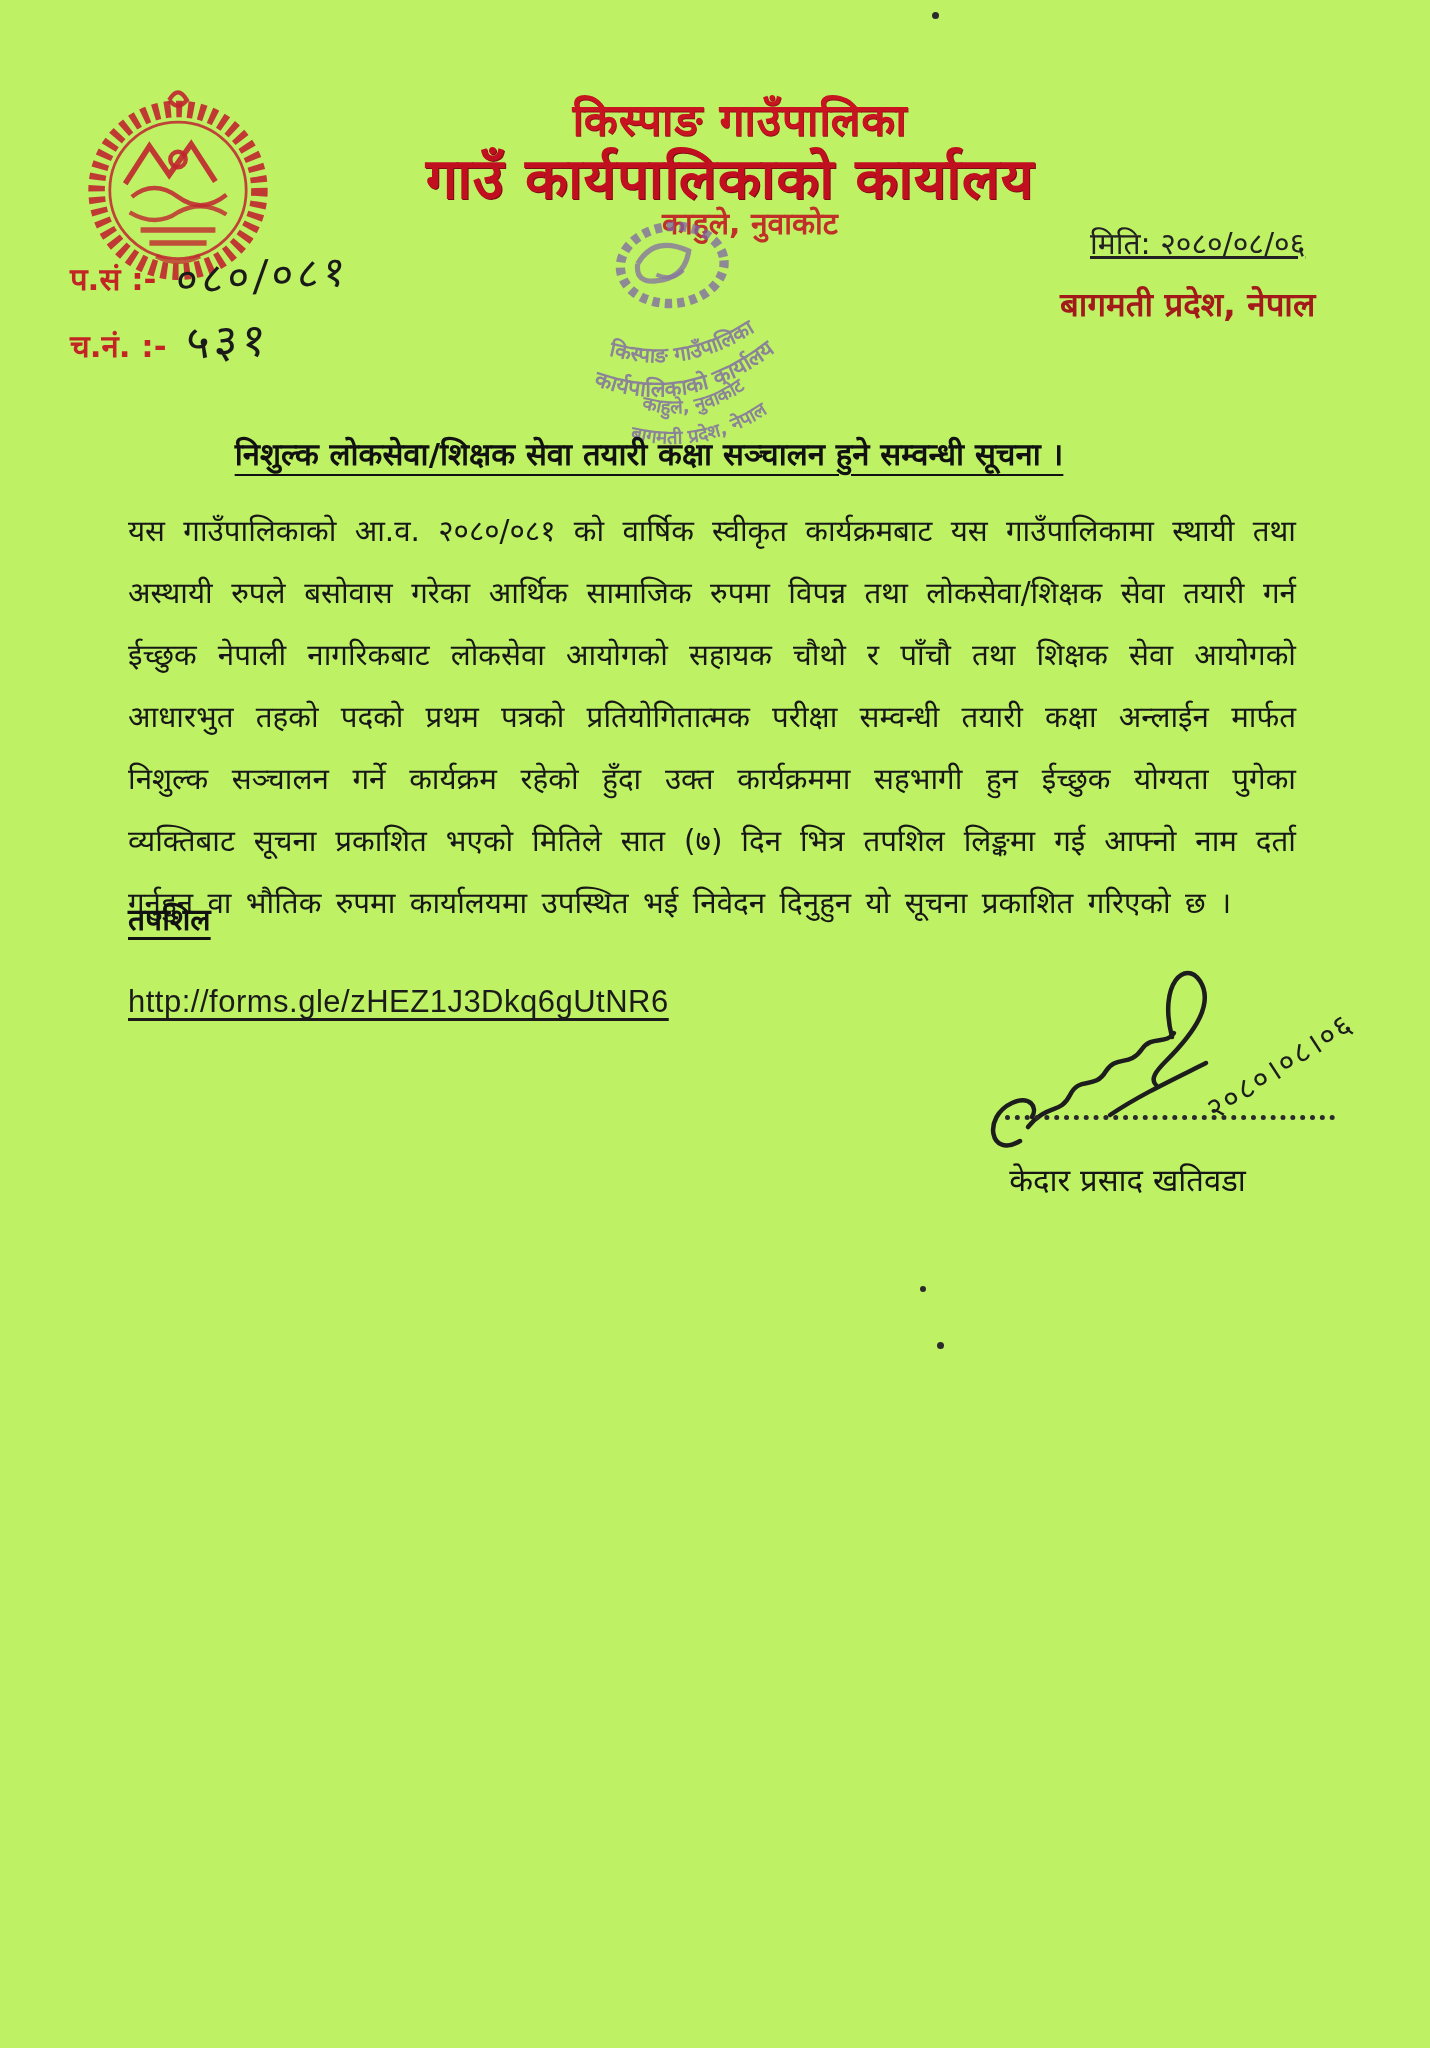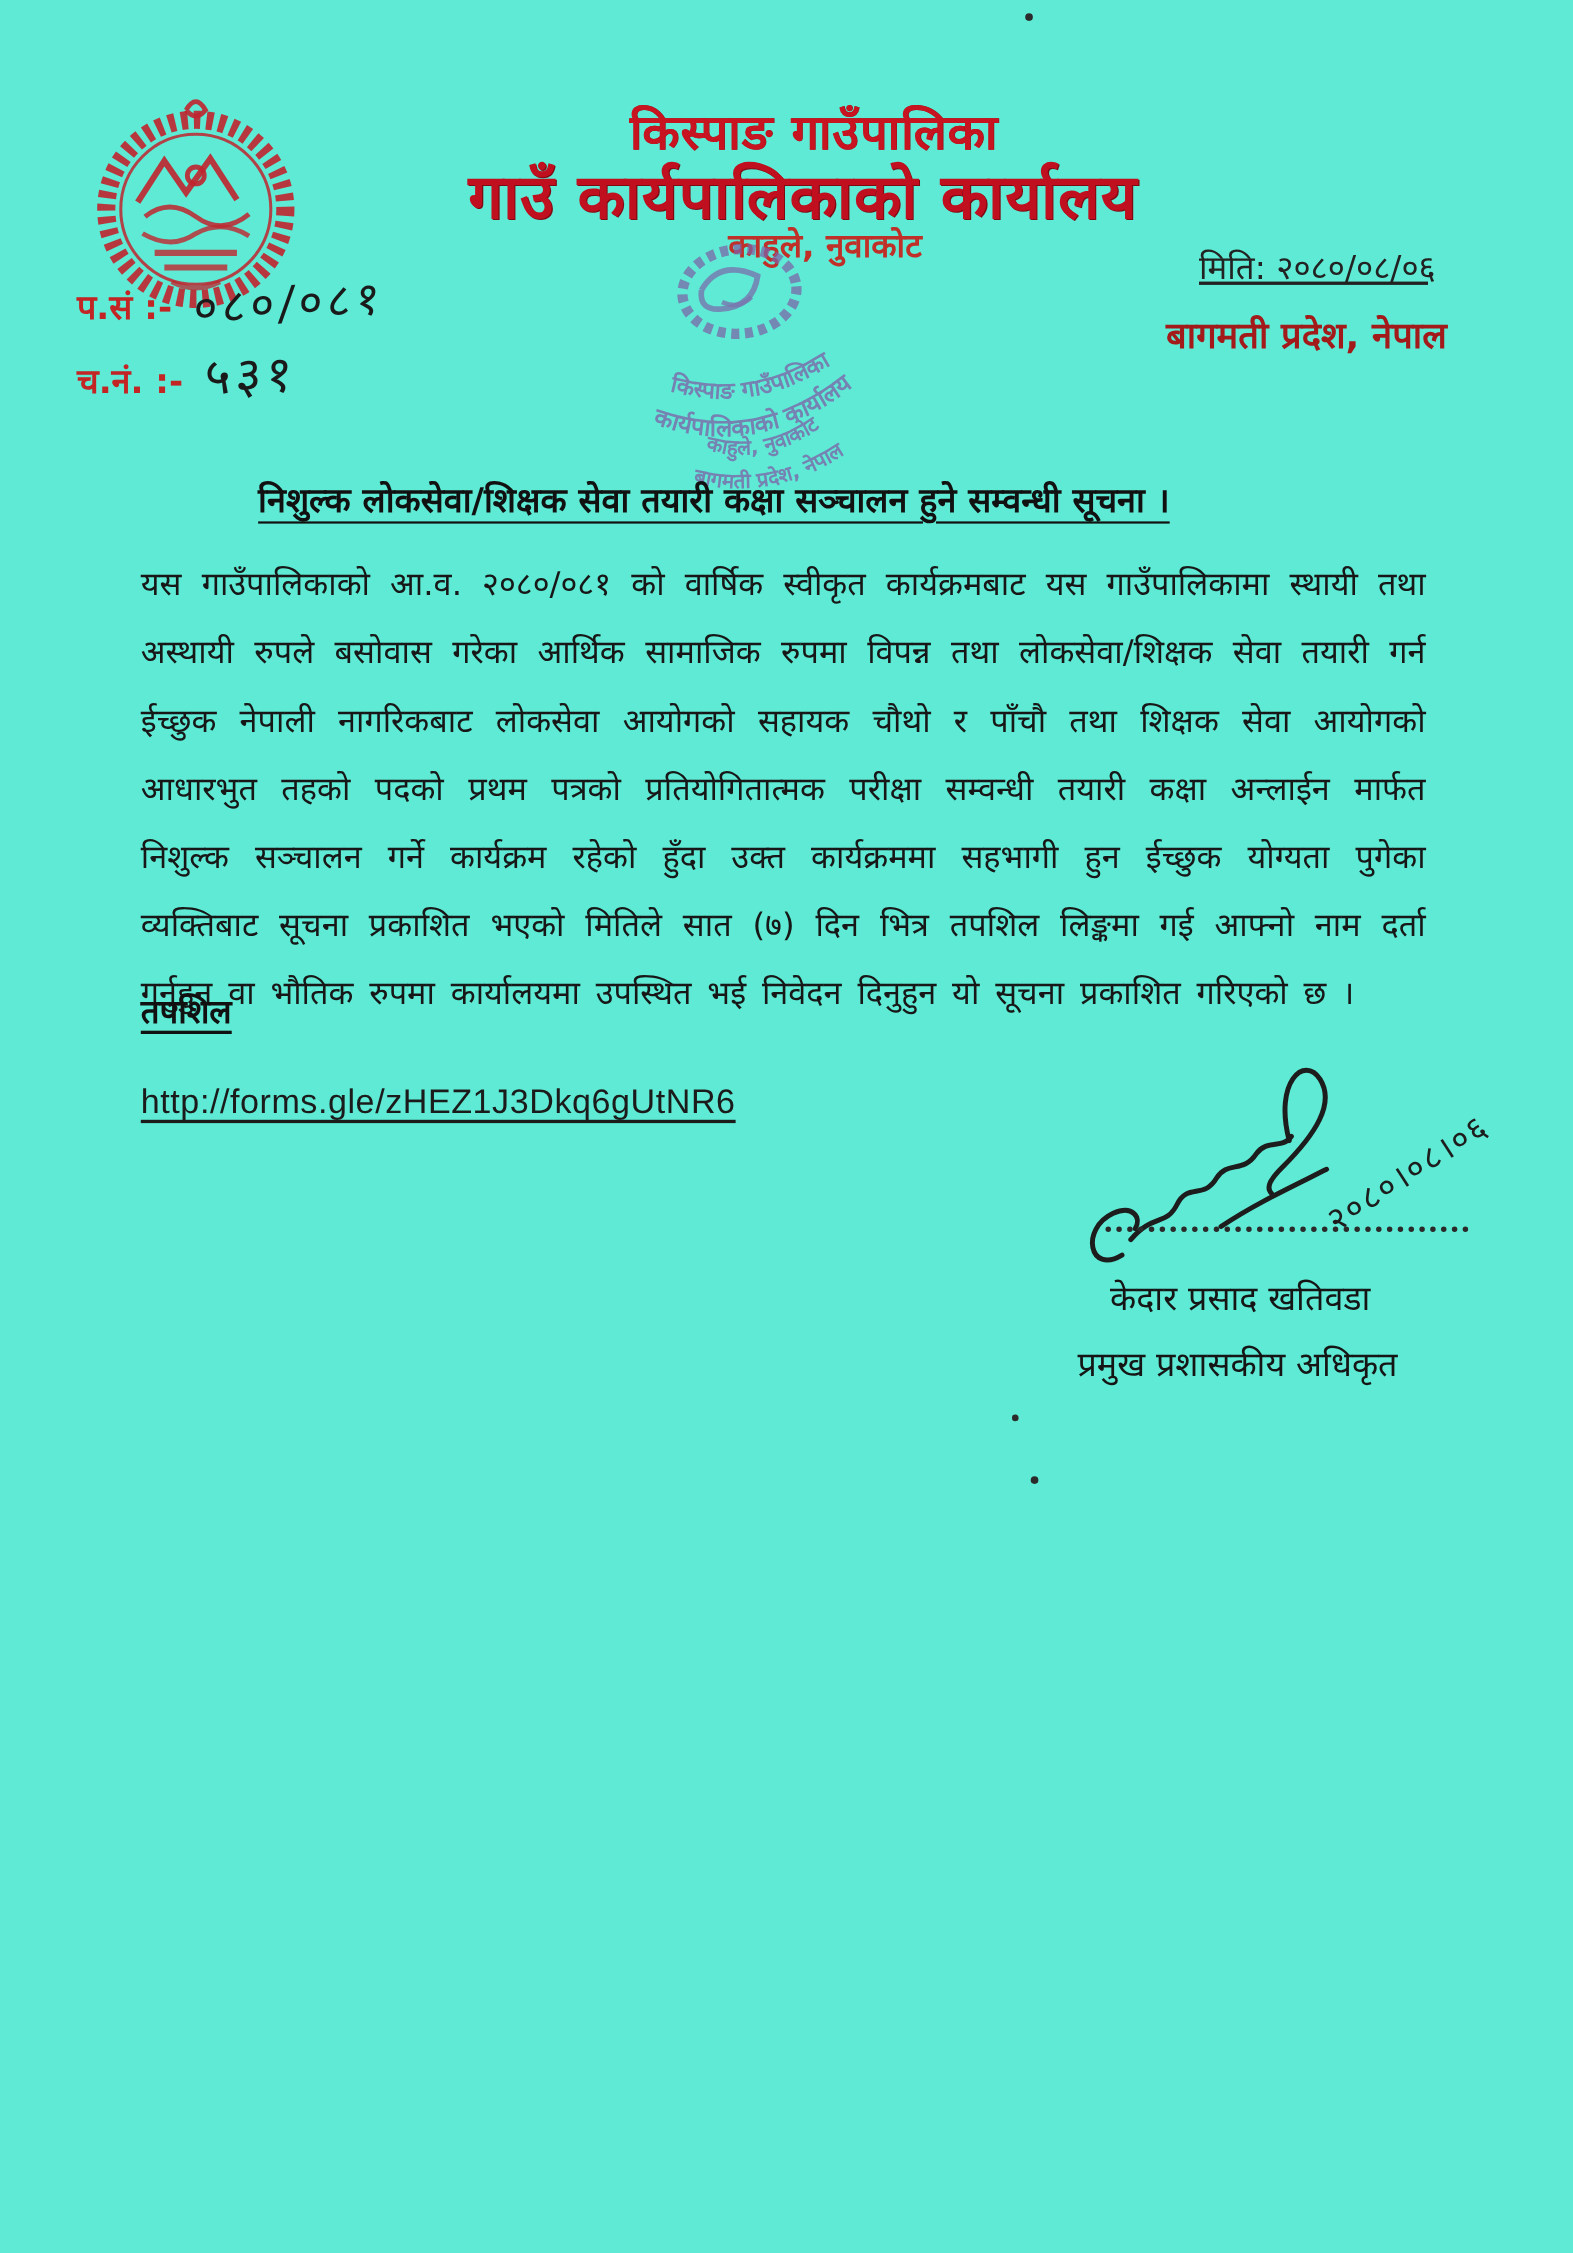--- a/index.html
+++ b/index.html
@@ -1,19 +1,19 @@
 <!DOCTYPE html>
 <html><head>
 <meta charset="utf-8">
 <style>
   html,body{margin:0;padding:0;background:#e8e8e8;}
   .page{
     position:relative;
     width:1430px;height:2048px;
-    background:#5eead4;
+    background:#bef264;
     margin:0 auto;
     overflow:hidden;
     font-family:"DejaVu Sans","Liberation Sans",sans-serif;
     color:#1c1c1c;
   }
   
   .muni-name{
     position:absolute;top:88px;left:0;width:1480px;
     text-align:center;
     font-size:44px;font-weight:bold;color:#c81420;
@@ -186,19 +186,18 @@
         <path d="M60 196 C 30 214 22 172 52 158 C 70 150 78 162 72 172"></path>
         <path d="M68 182 C 88 158 100 170 110 150 C 120 130 134 146 146 126 C 156 110 170 122 182 104 C 192 90 206 100 214 88"></path>
         <path d="M212 92 C 198 38 226 14 240 36 C 254 58 236 86 206 116 C 196 126 190 134 196 140"></path>
         <path d="M150 170 C 180 150 210 136 246 118"></path>
       </g>
       <text transform="rotate(-33 300 120)" x="232" y="142" font-size="30" fill="#1d1d1d" style="letter-spacing:2px">२०८०।०८।०६</text>
     </svg>
   </div>
   <div class="sig-dots"></div>
   <div class="sig-name">केदार प्रसाद खतिवडा</div>
-  <div class="sig-title">प्रमुख प्रशासकीय अधिकृत</div>
 
   <div class="dot d1"></div>
   <div class="dot d2"></div>
   <div class="dot d3"></div>
 
 </div>
 
 </body></html>

